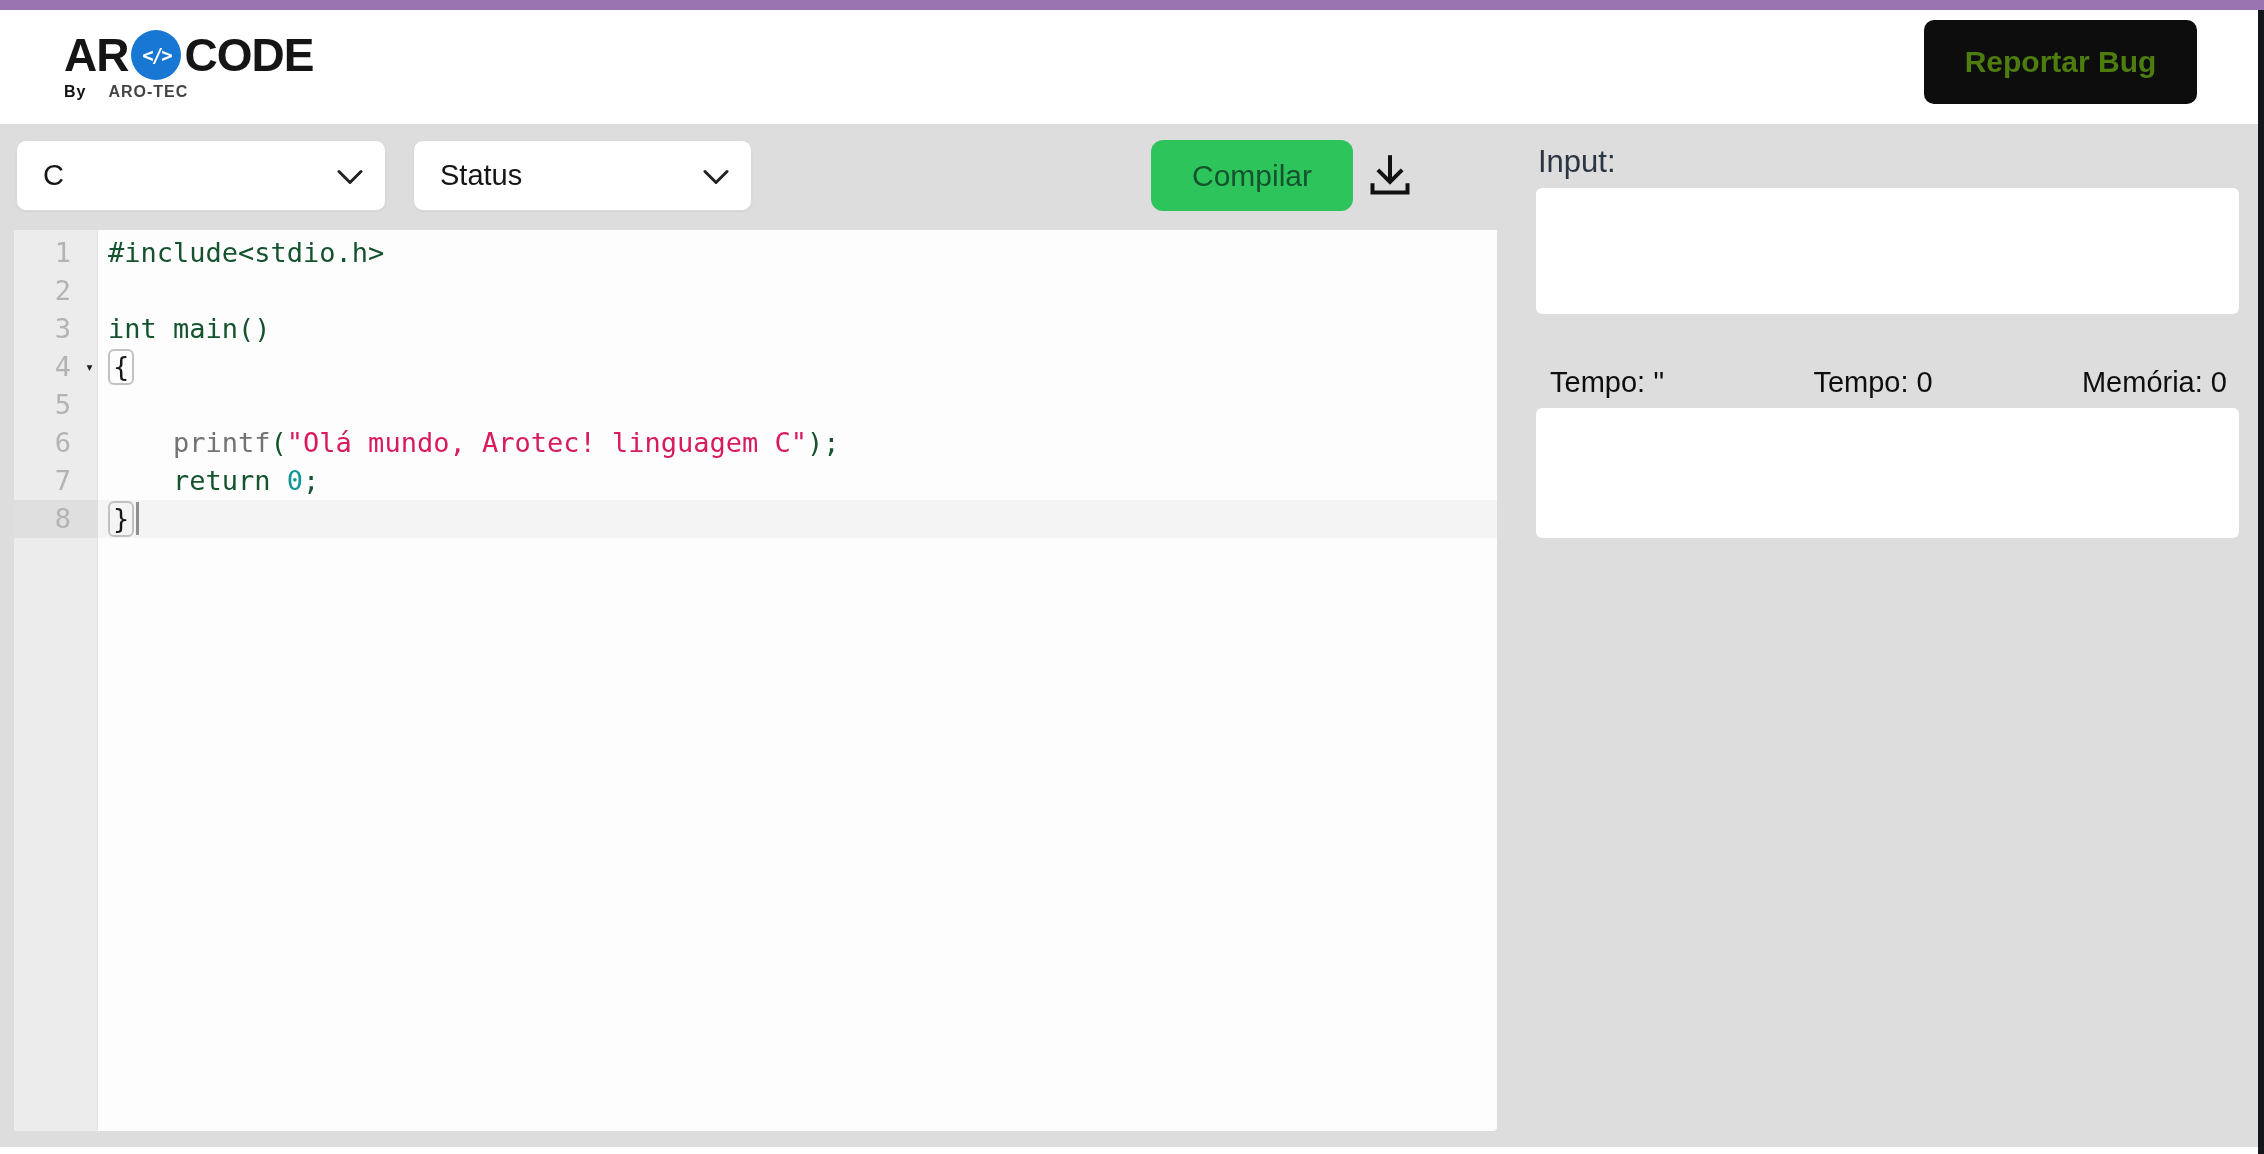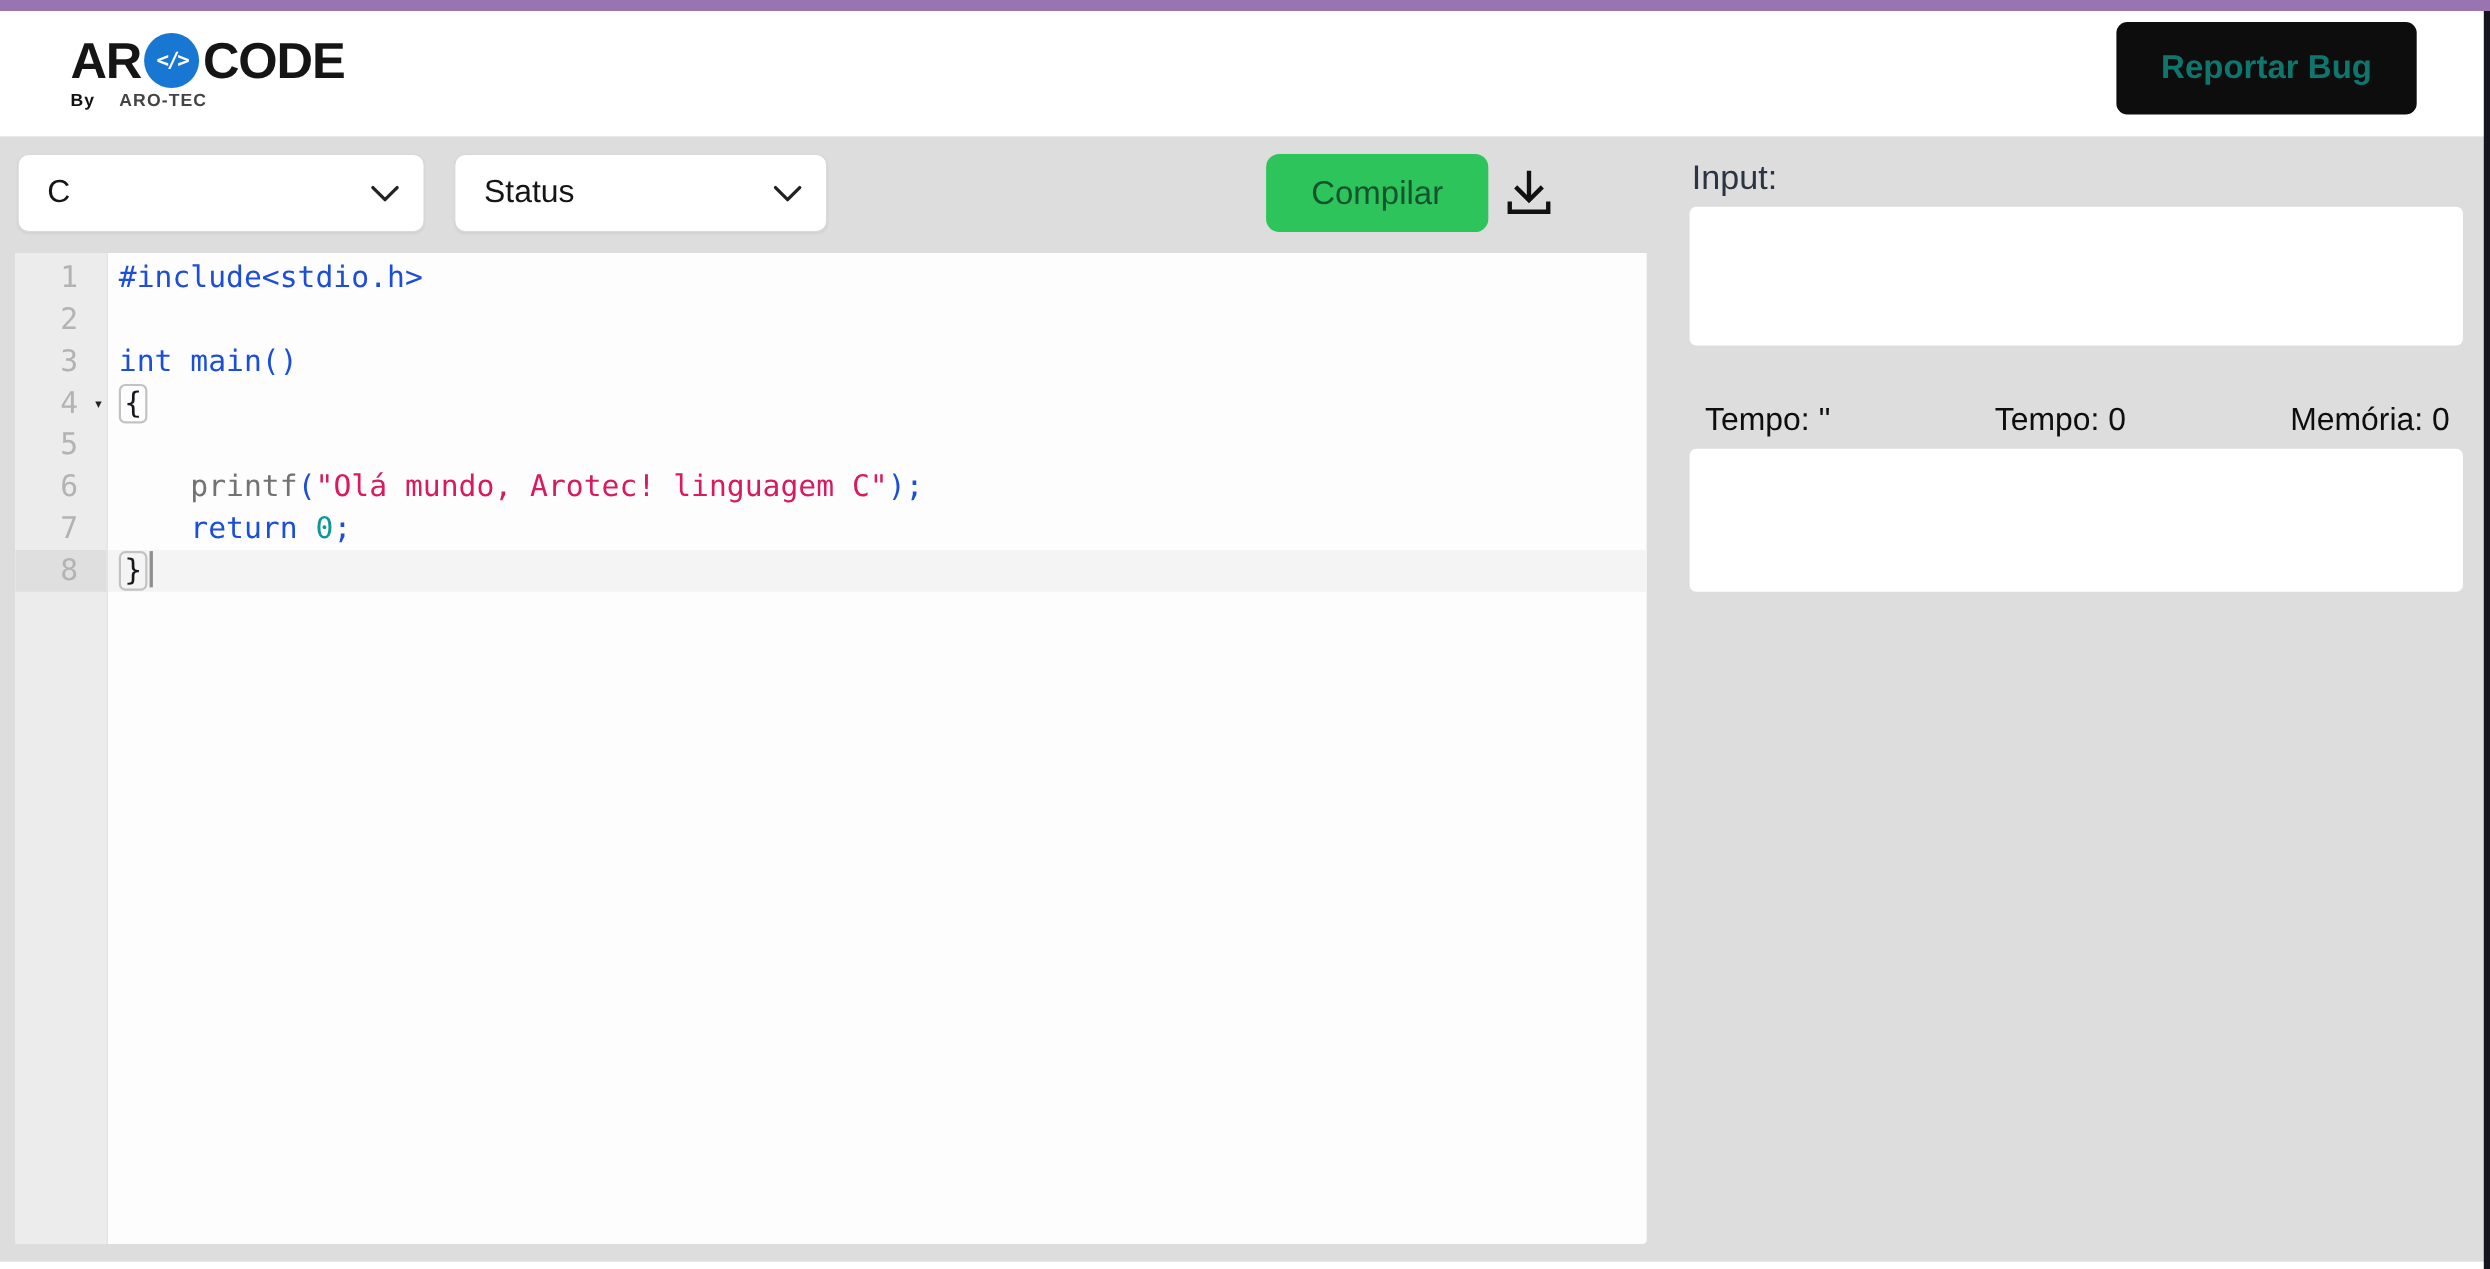--- a/index.html
+++ b/index.html
@@ -12,21 +12,21 @@
   .header { position:absolute; left:0; top:10px; width:2264px; height:114px; background:#ffffff; }
   .logo { position:absolute; left:64px; top:18px; }
   .logo-row { display:flex; align-items:center; gap:3px; }
   .logo-word { font-size:46px; font-weight:800; letter-spacing:-1px; color:#151515; }
   .logo-circle { width:50px; height:50px; border-radius:50%; background:#1777d3; display:flex;
                  align-items:center; justify-content:center; color:#fff; font-weight:800;
                  font-size:19px; font-family:"DejaVu Sans Mono", monospace; letter-spacing:-2px; }
   .logo-tag { font-size:16px; margin-top:1px; color:#444; font-weight:700; letter-spacing:1px; }
   .logo-tag b { color:#111; margin-right:22px; }
   .report-bug { position:absolute; right:67px; top:10px; width:273px; height:84px; background:#0d0d0d;
-                color:#0f766e; font-size:30px; font-weight:700; border:none; border-radius:10px;
+                color:#4d7c0f; font-size:30px; font-weight:700; border:none; border-radius:10px;
                 cursor:pointer; font-family:"Liberation Sans", sans-serif; }
 
   
   .main { position:absolute; left:0; top:124px; width:2264px; height:1023px; background:#dddddd; }
 
   
   .select { position:absolute; top:16px; height:71px; background:#ffffff; border:1px solid #d9d9d9;
             border-radius:10px; box-shadow:0 1px 2px rgba(0,0,0,.05); display:flex; align-items:center;
             padding:0 26px; font-size:29px; color:#151515; cursor:pointer; }
   .select .chev { position:absolute; right:22px; top:50%; transform:translateY(-50%); }
@@ -43,21 +43,21 @@
             display:flex; border-radius:0 0 4px 4px; }
   .gutter { width:84px; background:#ececec; border-right:1px solid #e0e0e0; padding-top:4px; flex:none; }
   .gutter-cell { height:38px; line-height:38px; text-align:right; padding-right:26px; color:#b3b3b3;
                  font-family:"DejaVu Sans Mono", monospace; font-size:27px; position:relative; }
   .gutter-cell.active { background:#dfdfdf; }
   .gutter-cell .fold { position:absolute; right:3px; top:0; font-size:15px; color:#222; cursor:pointer; }
   .code-area { flex:1; padding-top:4px; overflow:hidden; }
   .code-line { height:38px; line-height:38px; padding-left:10px; white-space:pre; color:#16181d;
                font-family:"DejaVu Sans Mono", monospace; font-size:27px; cursor:text; }
   .code-line.active { background:#f4f4f4; }
-  .tok-plain  { color:#1d4ed8; }
+  .tok-plain  { color:#14532d; }
   .tok-func   { color:#737373; }
   .tok-string { color:#d81b60; }
   .tok-number { color:#0f9696; }
   .tok-bracket{ color:#16181d; display:inline-block; border:2px solid #c2c2c2; border-radius:6px;
                 padding:0 3px; line-height:32px; }
   .cursor { display:inline-block; width:3px; height:33px; background:#8f8f8f; vertical-align:-7px; margin-left:2px; }
 
   
   .io-panel { position:absolute; left:1536px; top:0; width:703px; height:1023px; }
   .io-label { position:absolute; left:2px; top:20px; font-size:31px; color:#2b3442; }

